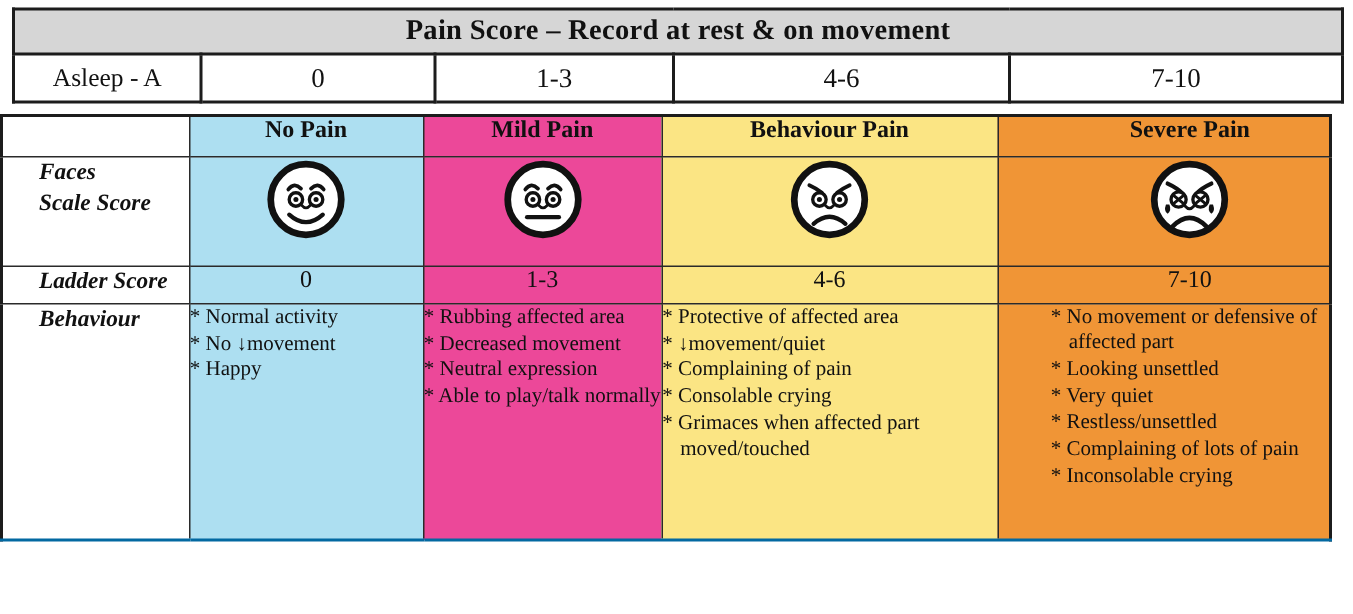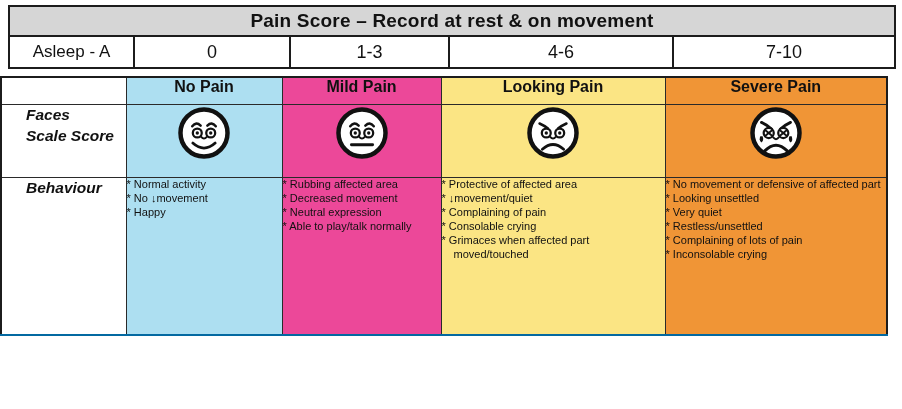--- a/index.html
+++ b/index.html
@@ -12,20 +12,21 @@
     height: 409px;
     font-family: "Liberation Sans", sans-serif;
     overflow: hidden;
   }
 
   .sheet {
     position: relative;
     width: 902px;
     height: 409px;
     box-sizing: border-box;
+    font-family: Liberation Serif, serif;
   }
 
   
   .top-table {
     position: absolute;
     left: 8px;
     top: 5px;
     width: 886px;
     border-collapse: collapse;
     table-layout: fixed;
@@ -65,21 +66,21 @@
     border-collapse: collapse;
     table-layout: fixed;
   }
   .main-table td {
     border: 1px solid #2a2a2a;
     padding: 0;
     vertical-align: top;
     color: #111111;
   }
   .main-table .outer-l { border-left: 2px solid #1c1c1c; padding-left: 24px; }
-  .main-table .outer-r { border-right: 2px solid #1c1c1c; }
+  .main-table .outer-r { border-right: 2px solid #1c1c1c; padding-left: 35px; }
   .row-head {
     border-top: 2px solid #1c1c1c;
   }
   .row-bottom td {
     border-bottom: 2px solid #0369a1;
   }
 
   .rowlabel {
     background: #ffffff;
     font-style: italic;
@@ -120,21 +121,21 @@
 
   .blank { background: #ffffff; }
 
   
   ul.behav {
     list-style: none;
     margin: 0;
     padding: 0;
   }
   ul.behav li {
-    font-size: 11px;
+    font-size: 14px;
     line-height: 1.23;
     padding-left: 12px;
     text-indent: -12px;
     margin: 0 0 0.5px 0;
     color: #111111;
   }
   ul.behav li::before {
     content: "* ";
     white-space: pre;
   }
@@ -181,21 +182,21 @@
       <col style="width:159px">
       <col style="width:224px">
       <col style="width:222px">
     </colgroup>
 
     <tbody>
         <tr class="row-head">
       <td class="blank outer-l row-head"></td>
       <td class="cat-cell c-none row-head">No Pain</td>
       <td class="cat-cell c-mild row-head">Mild Pain</td>
-      <td class="cat-cell c-mod row-head">Looking Pain</td>
+      <td class="cat-cell c-mod row-head">Behaviour Pain</td>
       <td class="cat-cell c-sev outer-r row-head">Severe Pain</td>
     </tr>
 
     <tr>
       <td class="rowlabel outer-l">
         <div>Faces</div>
         <div>Scale Score</div>
       </td>
 
       <td class="face-cell c-none">
@@ -252,20 +253,27 @@
           <line x1="57" y1="45" x2="69" y2="55" stroke="#111111" stroke-width="3.5" stroke-linecap="round"></line>
           <line x1="69" y1="45" x2="57" y2="55" stroke="#111111" stroke-width="3.5" stroke-linecap="round"></line>
           <path d="M45 58 q5 6 10 0" fill="none" stroke="#111111" stroke-width="3.5" stroke-linecap="round"></path>
           <path d="M22 56 q-3 8 2 11 q5 -4 2 -11 z" fill="#111111"></path>
           <path d="M78 56 q3 8 -2 11 q-5 -4 -2 -11 z" fill="#111111"></path>
           <path d="M30 82 q20 -20 40 0" fill="none" stroke="#111111" stroke-width="5.5" stroke-linecap="round"></path>
         </svg>
       </td>
     </tr>
 
+    <tr>
+      <td class="rowlabel outer-l">Ladder Score</td>
+      <td class="ladder-cell c-none">0</td>
+      <td class="ladder-cell c-mild">1-3</td>
+      <td class="ladder-cell c-mod">4-6</td>
+      <td class="ladder-cell c-sev outer-r">7-10</td>
+    </tr>
 
     <tr class="row-bottom">
       <td class="rowlabel outer-l">Behaviour</td>
       <td class="behav-cell c-none">
         <ul class="behav">
               <li>Normal activity</li>
               <li>No ↓movement</li>
               <li>Happy</li>
             </ul>
       </td>

